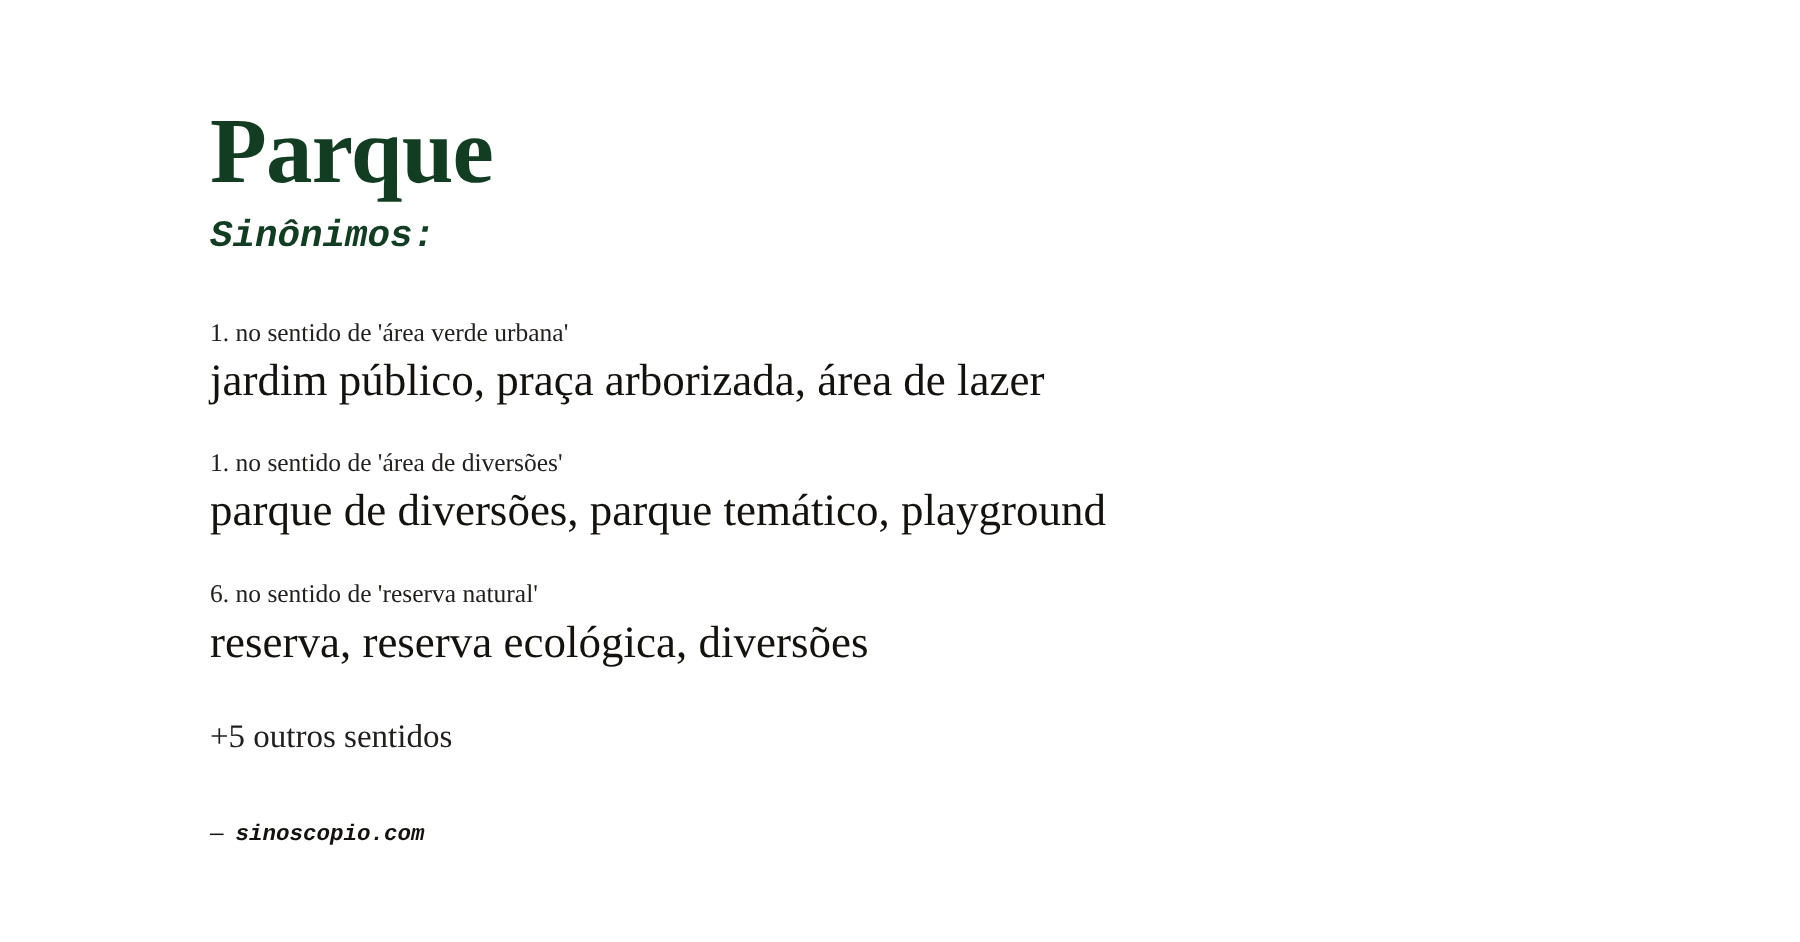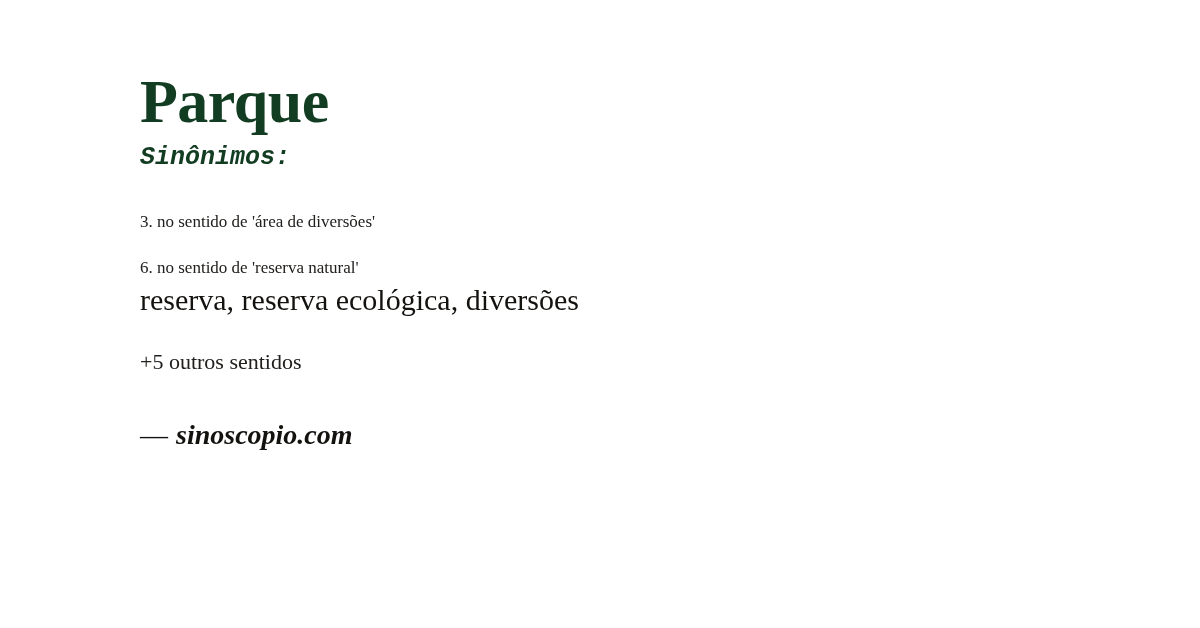--- a/index.html
+++ b/index.html
@@ -60,47 +60,52 @@
     line-height: 1.3;
     margin: 0;
   }
   .more-senses {
     font-family: "Liberation Serif", "DejaVu Serif", serif;
     font-size: 22px;
     color: #22201e;
     margin: 30px 0 0 0;
   }
   .source {
-    font-family: Liberation Serif, serif;
+    font-family: Liberation Mono, monospace;
     font-style: italic;
     font-weight: bold;
-    font-size: 28px;
+    font-size: 15px;
     color: #14120f;
     margin: 44px 0 0 0;
   }
   .source .dash {
     font-style: normal;
     font-weight: normal;
     margin-right: 8px;
   }
 </style>
 </head>
 <body>
 
 <div class="page">
 
   <h1 class="headword">Parque</h1>
 
   <div class="subtitle">Sinônimos:</div>
 
   <div class="senses">
 
+    <div class="sense">
+      <p class="sense-label">1. no sentido de 'área verde urbana'</p>
+      <p class="sense-synonyms">jardim público, praça arborizada, área de lazer</p>
+    </div>
 
     <div class="sense">
-      <p class="sense-label">3. no sentido de 'área de diversões'</p>
+      <p class="sense-label">1. no sentido de 'área de diversões'</p>
+      <p class="sense-synonyms">parque de diversões, parque temático, playground</p>
     </div>
 
     <div class="sense">
       <p class="sense-label">6. no sentido de 'reserva natural'</p>
       <p class="sense-synonyms">reserva, reserva ecológica, diversões</p>
     </div>
 
   </div>
 
   <p class="more-senses">+5 outros sentidos</p>

